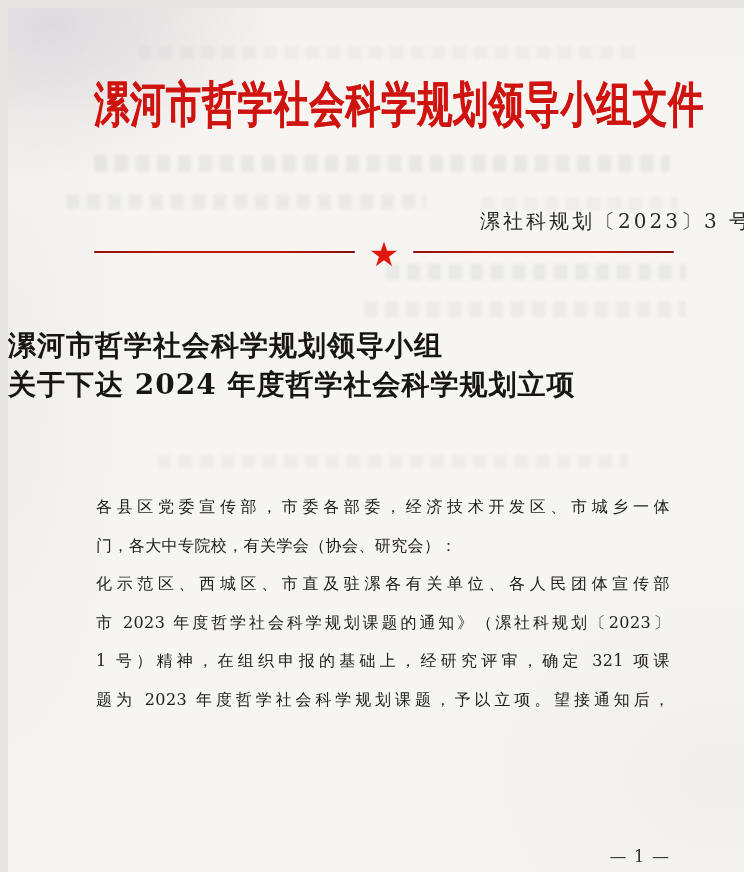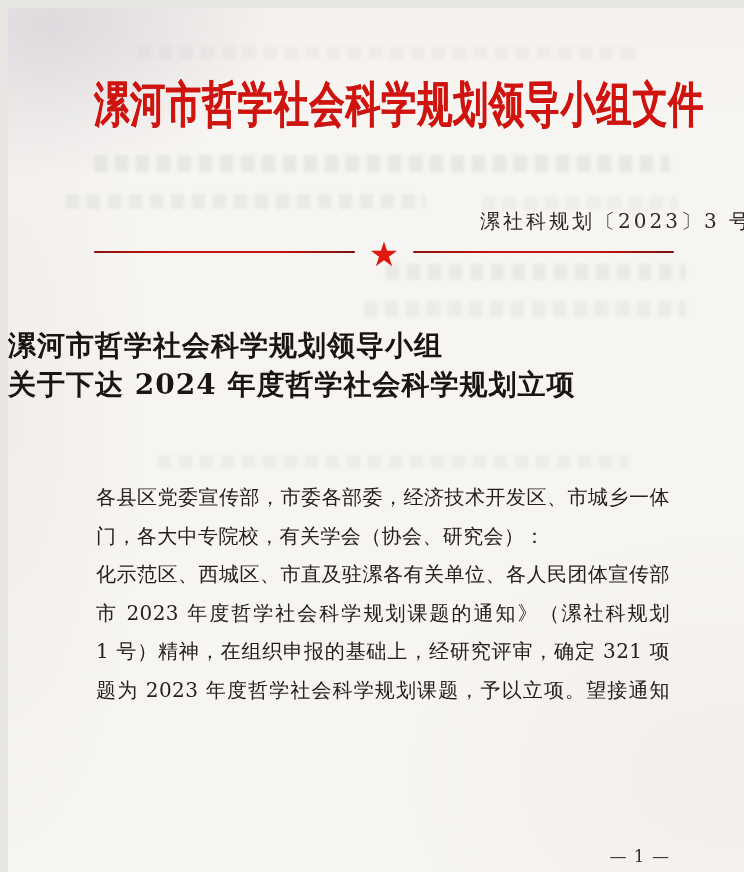--- a/index.html
+++ b/index.html
@@ -100,24 +100,24 @@
     left: 0; right: 0;
     font-weight: bold;
     font-size: 28px;
     line-height: 39px;
     color: #181512;
     letter-spacing: 1px;
   }
 
   .body-block {
     position: absolute;
-    top: 470px;
+    top: 480px;
     left: 88px;
     width: 574px;
-    font-size: 20px;
+    font-size: 16px;
     color: #24211d;
   }
   .bline {
     height: 38.6px;
     line-height: 38.6px;
     overflow: hidden;
     text-align: left;
     letter-spacing: 0.4px;
     white-space: nowrap;
   }

